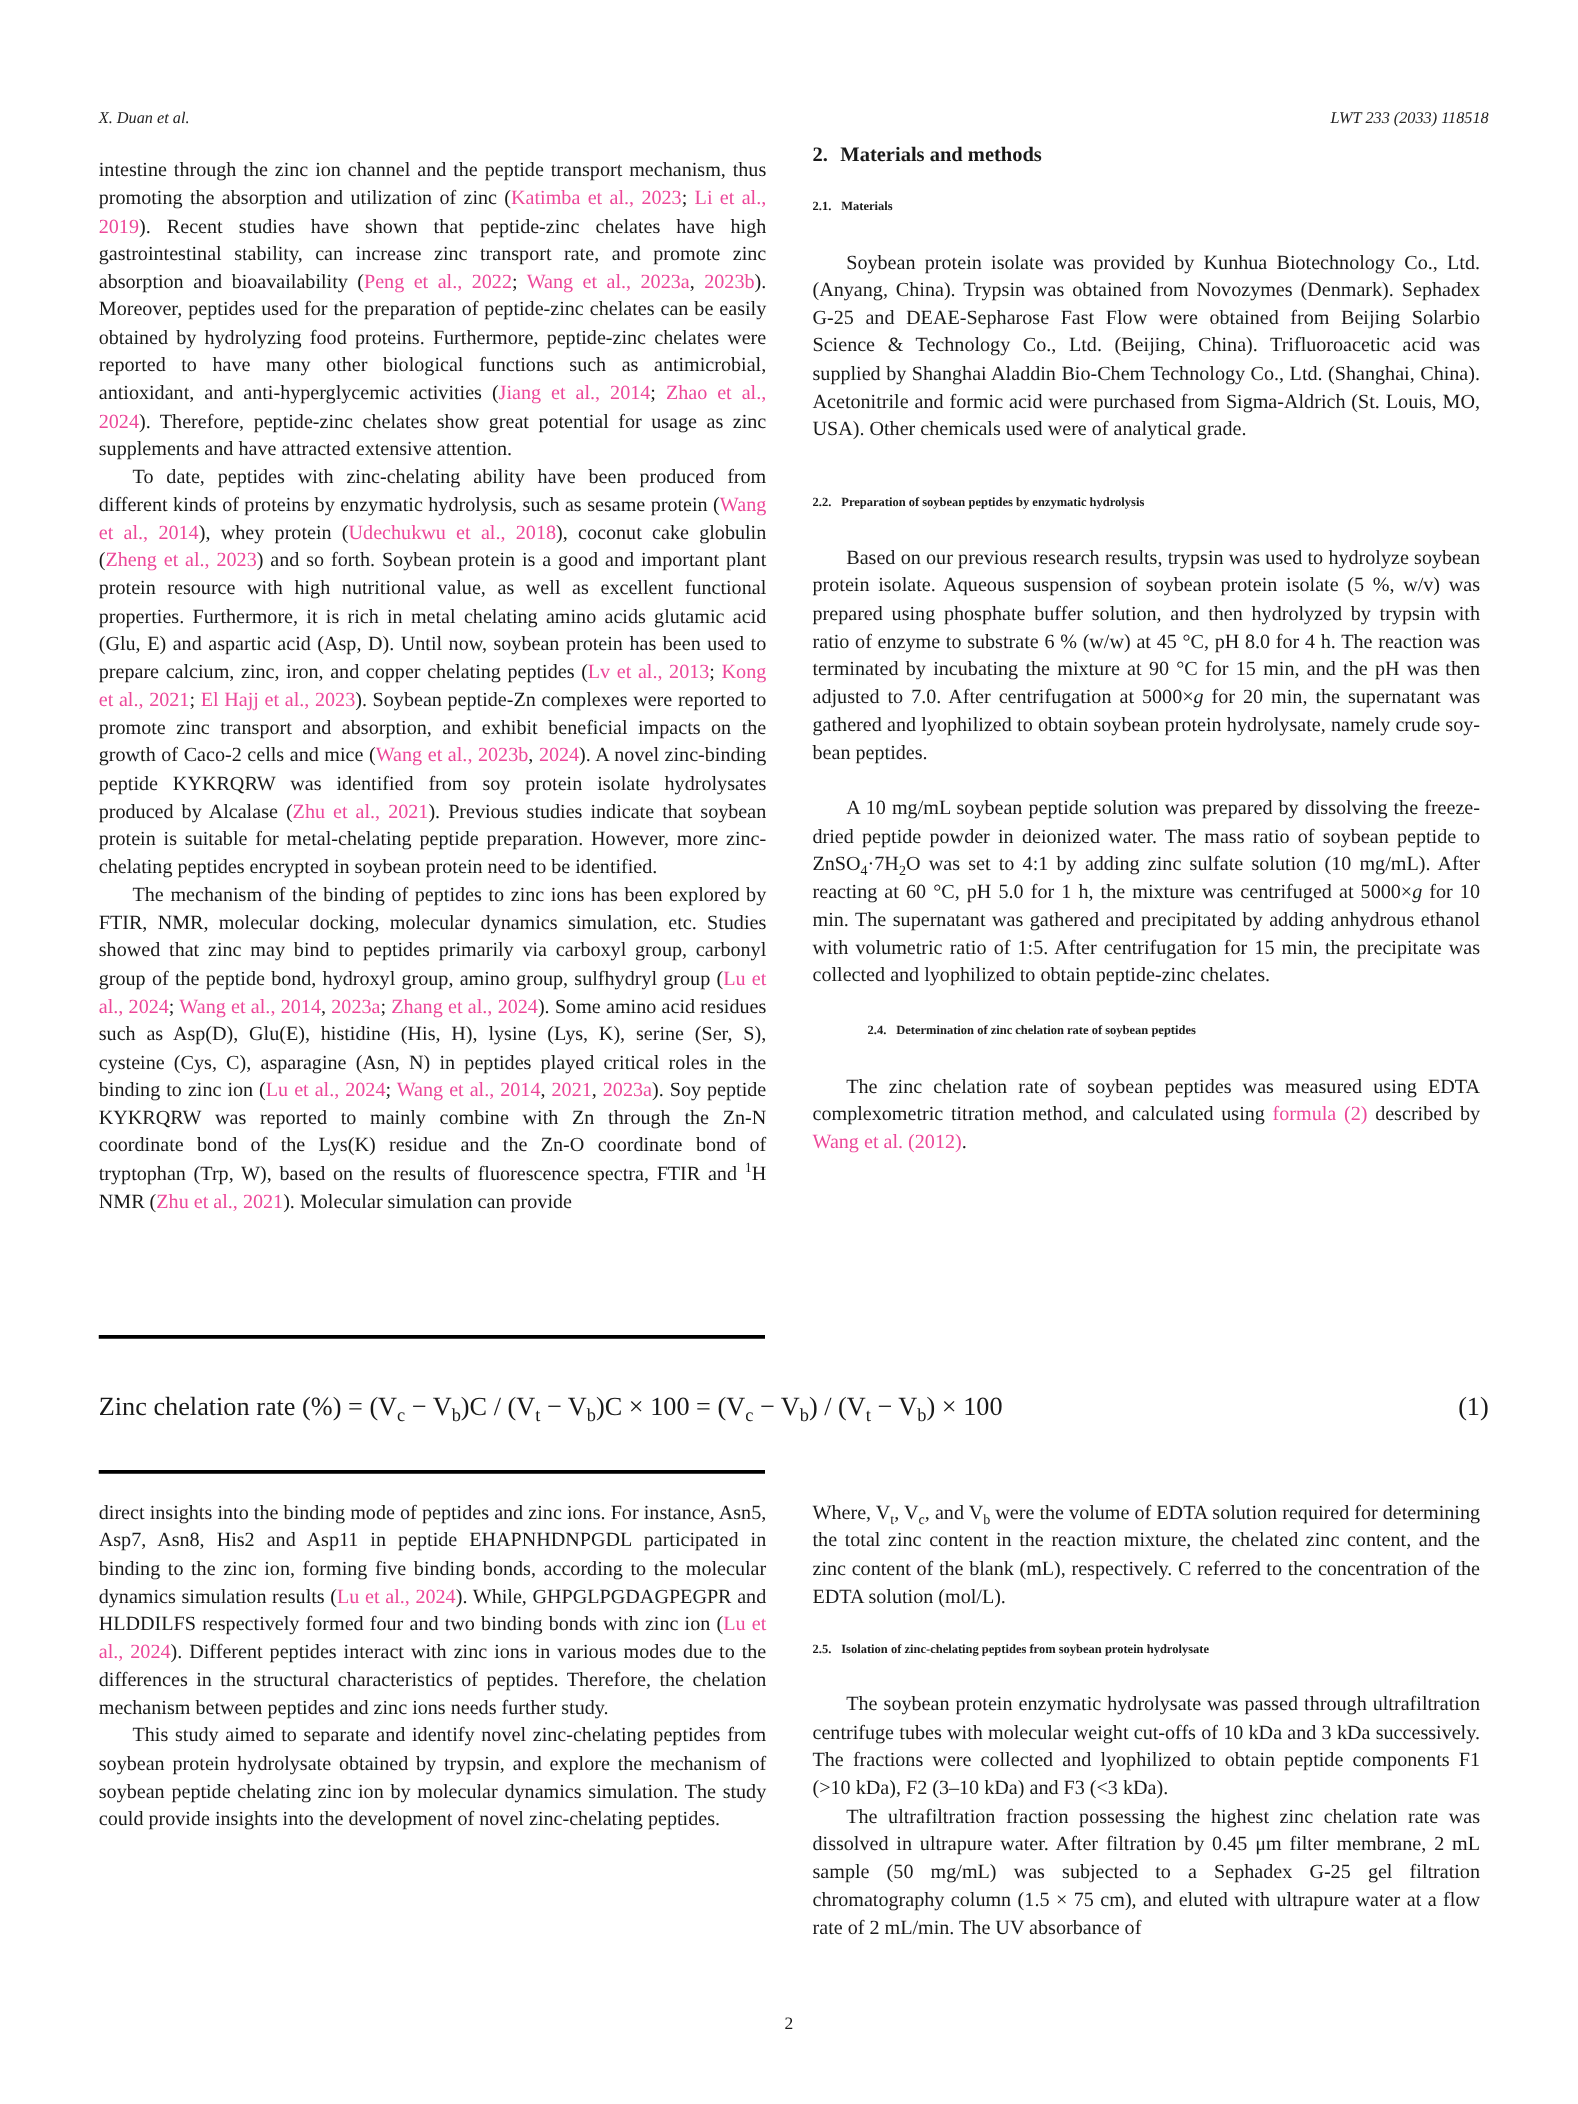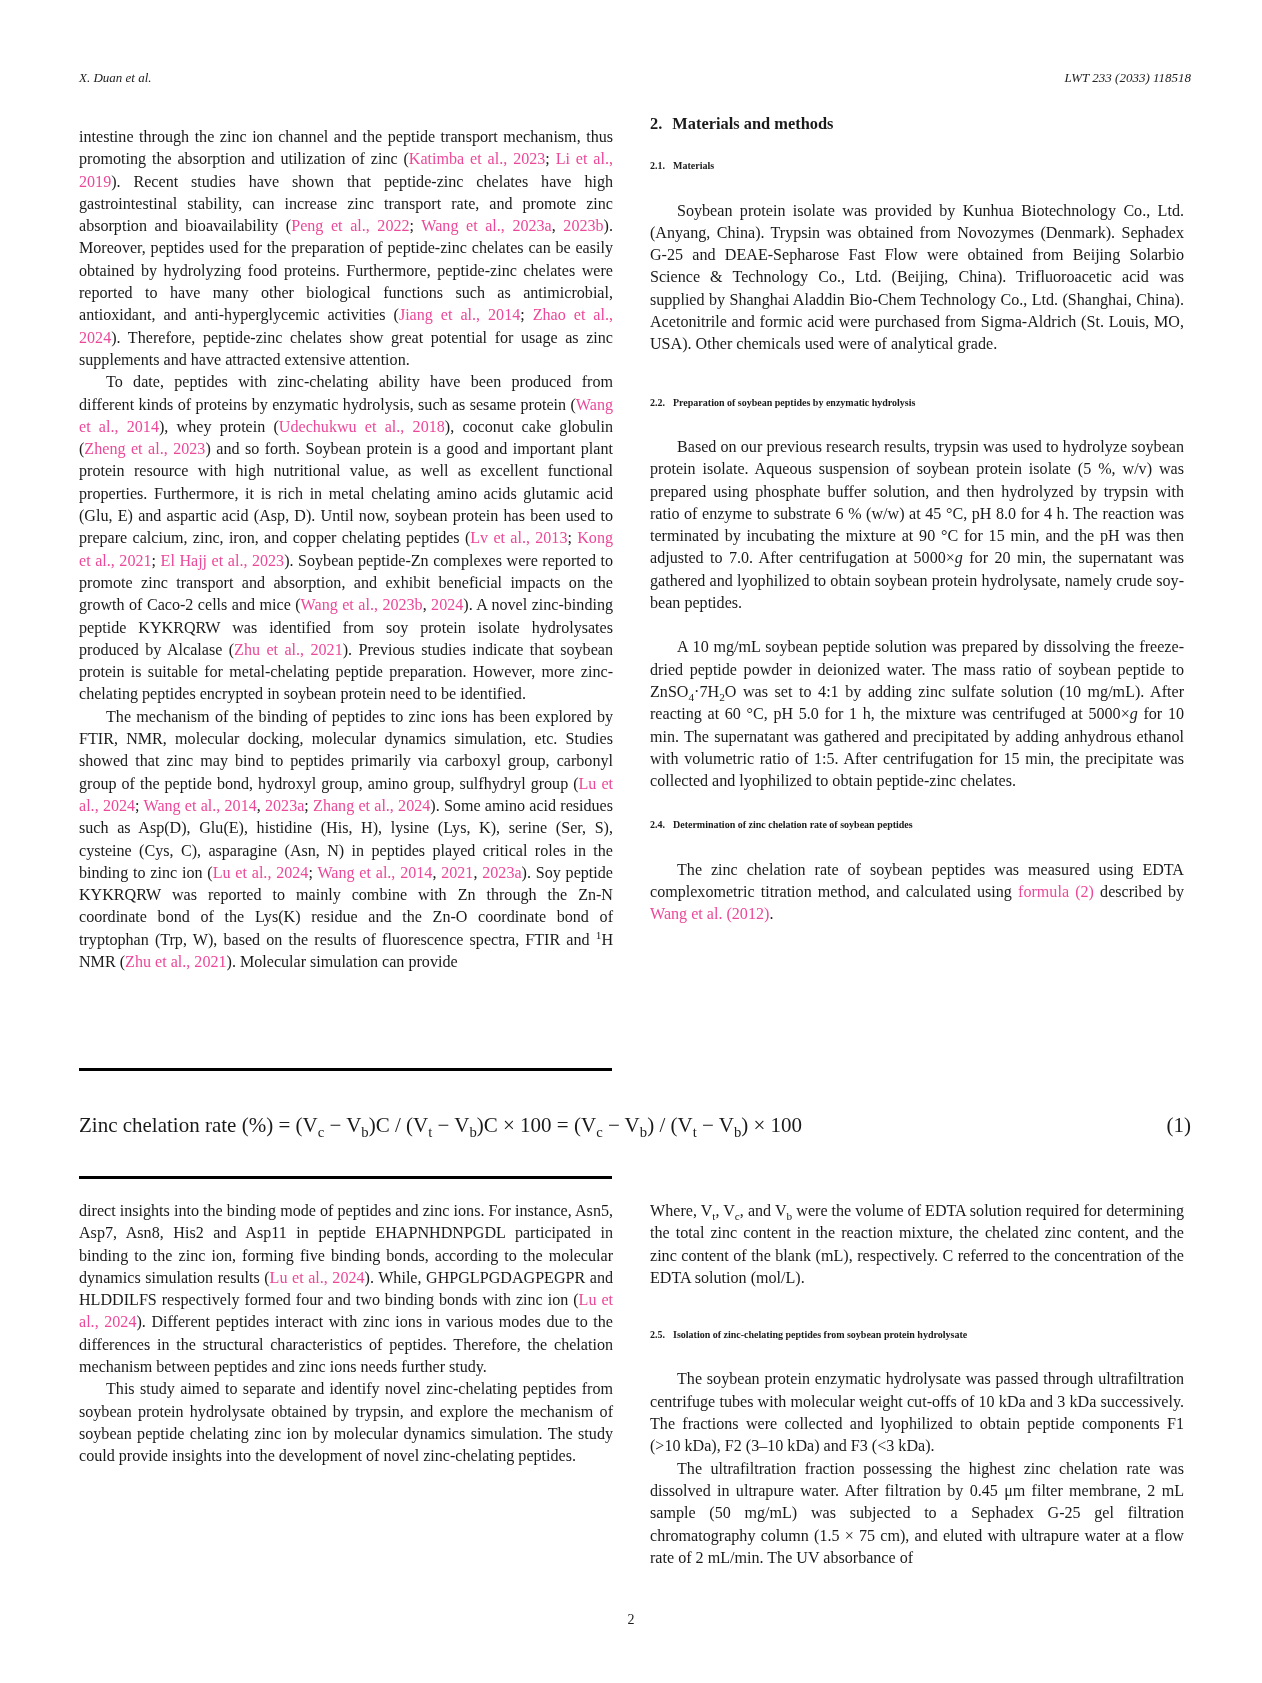--- a/index.html
+++ b/index.html
@@ -2,21 +2,21 @@
 <html><head>
 <meta charset="utf-8">
 <style>
   html, body { margin: 0; padding: 0; background: #ffffff; }
   body {
     width: 1262px; height: 1683px; position: relative; overflow: hidden;
     font-family: "DejaVu Serif", "Liberation Serif", serif;
     color: #1a1a1a;
   }
   .running-head {
-    position: absolute; top: 70px;
+    position: absolute; top: 86px;
     font-family: "Liberation Serif", serif; font-style: italic;
     font-size: 13px; color: #222;
   }
   .rh-left { left: 79px; }
   .rh-right { right: 71px; }
   .col {
     position: absolute; width: 534px;
     font-family: "Liberation Serif", serif;
     font-size: 16.1px; line-height: 22.3px;
     text-align: justify; hyphens: manual;
@@ -81,28 +81,28 @@
   </h3>
   <p class="indent" style="margin-top:22px;">Soybean protein isolate was provided by Kunhua Biotechnology Co., Ltd. (Anyang, China). Trypsin was obtained from Novozymes (Denmark). Sephadex G-25 and DEAE-Sepharose Fast Flow were ob­tained from Beijing Solarbio Science &amp; Technology Co., Ltd. (Beijing, China). Trifluoroacetic acid was supplied by Shanghai Aladdin Bio-Chem Technology Co., Ltd. (Shanghai, China). Acetonitrile and formic acid were purchased from Sigma-Aldrich (St. Louis, MO, USA). Other chemicals used were of analytical grade.</p>
 
   <h3 class="sub-head" style="margin-top:36px;">
     <span class="num">2.2.</span><span>Preparation of soybean peptides by enzymatic hydrolysis</span>
   </h3>
   <p class="indent" style="margin-top:22px;">Based on our previous research results, trypsin was used to hydrolyze soybean protein isolate. Aqueous suspension of soybean protein isolate (5 %, w/v) was prepared using phosphate buffer solution, and then hydrolyzed by trypsin with ratio of enzyme to substrate 6 % (w/w) at 45 °C, pH 8.0 for 4 h. The reaction was terminated by incubating the mixture at 90 °C for 15 min, and the pH was then adjusted to 7.0. After centrifugation at 5000×<i>g</i> for 20 min, the supernatant was gathered and lyophilized to obtain soybean protein hydrolysate, namely crude soy­bean peptides.</p>
 
   <p class="indent" style="margin-top:22px;">A 10 mg/mL soybean peptide solution was prepared by dissolving the freeze-dried peptide powder in deionized water. The mass ratio of soybean peptide to ZnSO<sub>4</sub>·7H<sub>2</sub>O was set to 4:1 by adding zinc sulfate solution (10 mg/mL). After reacting at 60 °C, pH 5.0 for 1 h, the mixture was centrifuged at 5000×<i>g</i> for 10 min. The supernatant was gathered and precipitated by adding anhydrous ethanol with volumetric ratio of 1:5. After centrifugation for 15 min, the precipitate was collected and lyophilized to obtain peptide-zinc chelates.</p>
 
-  <h3 class="sub-head" style="margin-top:22px;">
+  <h3 class="sub-head" style="margin-top:22px;margin-left:44px;">
     <span class="num">2.4.</span><span>Determination of zinc chelation rate of soybean peptides</span>
   </h3>
   <p class="indent" style="margin-top:22px;">The zinc chelation rate of soybean peptides was measured using EDTA complexometric titration method, and calculated using <span class="link">formula (2)</span> described by <span class="link">Wang et al. (2012)</span>.</p>
 </div>
 
 <div class="col" style="left:650px; top:1200px;">
   <p>Where, V<sub>t</sub>, V<sub>c</sub>, and V<sub>b</sub> were the volume of EDTA solution required for determining the total zinc content in the reaction mixture, the chelated zinc content, and the zinc content of the blank (mL), respectively. C referred to the concentration of the EDTA solution (mol/L).</p>
-  <h3 class="sub-head" style="margin-top:35px;">
+  <h3 class="sub-head" style="margin-top:20px;">
     <span class="num">2.5.</span><span>Isolation of zinc-chelating peptides from soybean protein hydrolysate</span>
   </h3>
   <p class="indent" style="margin-top:22px;">The soybean protein enzymatic hydrolysate was passed through ul­trafiltration centrifuge tubes with molecular weight cut-offs of 10 kDa and 3 kDa successively. The fractions were collected and lyophilized to obtain peptide components F1 (&gt;10 kDa), F2 (3–10 kDa) and F3 (&lt;3 kDa).</p>
   <p class="indent">The ultrafiltration fraction possessing the highest zinc chelation rate was dissolved in ultrapure water. After filtration by 0.45 μm filter membrane, 2 mL sample (50 mg/mL) was subjected to a Sephadex G-25 gel filtration chromatography column (1.5 × 75 cm), and eluted with ultrapure water at a flow rate of 2 mL/min. The UV absorbance of</p>
 </div>
 
 <div class="page-num">2</div>
 
 </body></html>

